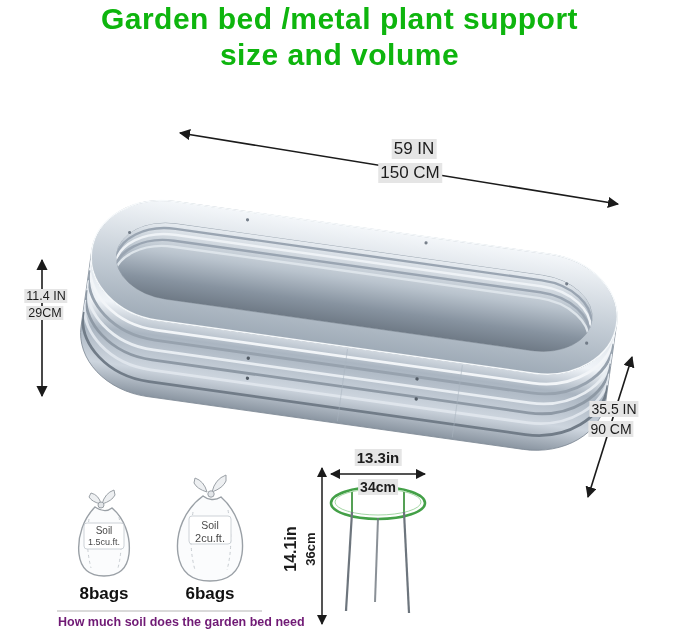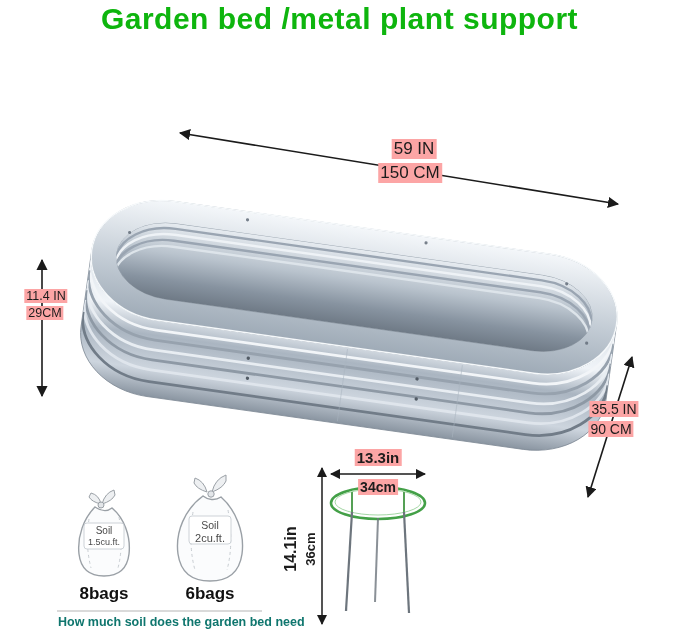--- a/index.html
+++ b/index.html
@@ -2,31 +2,31 @@
 <html><head>
 <meta charset="utf-8">
 <style>
   html,body{margin:0;padding:0;background:#ffffff;}
   #stage{position:relative;width:679px;height:638px;background:#ffffff;overflow:hidden;
          font-family:"Liberation Sans",sans-serif;}
   svg{position:absolute;left:0;top:0;}
   .title{position:absolute;width:100%;text-align:center;font-weight:bold;
          color:#0eb50e;font-size:30px;letter-spacing:.5px;}
   .t1{top:2px;} .t2{top:38px;}
-  .lbl{position:absolute;color:#1c1c1c;background:#fca5a5;padding:0 2px;
+  .lbl{position:absolute;color:#1c1c1c;background:#e5e5e5;padding:0 2px;
        transform:translateX(-50%);white-space:nowrap;line-height:1.15;}
   .len{font-size:17px;}
   .hgt{font-size:12.5px;}
   .wid{font-size:14px;}
   .sup{font-weight:bold;}
   .rot{transform:translate(-50%,-50%) rotate(-90deg);background:transparent;}
   .bagtxt{background:transparent;color:#4a4a4a;text-align:center;}
   .count{font-size:17px;font-weight:bold;color:#101010;background:transparent;}
   .note{position:absolute;left:58px;top:615px;font-size:12.5px;font-weight:bold;
-        color:#0f766e;white-space:nowrap;}
+        color:#701a75;white-space:nowrap;}
 </style>
 </head>
 <body>
 
 <div id="stage">
 
   <svg width="679" height="638" viewBox="0 0 679 638">
     <defs>
       <marker id="ah" viewBox="0 0 10 10" refX="9" refY="5" markerWidth="7" markerHeight="7" orient="auto-start-reverse">
         <path d="M0 0 L10 5 L0 10 z" fill="#1b1b1b"></path>
@@ -139,20 +139,21 @@
       <circle cx="211" cy="494" r="3.2" fill="#e3e6e9" stroke="#9aa0a6"></circle>
       <path d="M 203 496 C 185 509 175 532 178 554 C 181 575 194 581 210 581 C 226 581 239 575 242 554 C 245 532 235 509 221 497 C 215 501 208 500 203 496 Z" fill="#fbfcfd" stroke="#9aa0a6" stroke-width="1.4"></path>
       <path d="M 193 512 Q 188 545 195 570" fill="none" stroke="#c7ccd1" stroke-dasharray="3 3"></path>
       <path d="M 228 510 Q 234 544 227 570" fill="none" stroke="#c7ccd1" stroke-dasharray="3 3"></path>
       <rect x="189" y="516" width="42" height="28" rx="3" fill="#ffffff" stroke="#cdd2d7"></rect>
     </g>
     <line x1="57" y1="611" x2="262" y2="611" stroke="#b5b5b5" stroke-width="1"></line>
   </svg>
 
   <div class="title t1">Garden bed /metal plant support</div>
+  <div class="title t2">size and volume</div>
 
   <div class="lbl len" style="left:414px;top:139px;">59 IN</div>
   <div class="lbl len" style="left:410px;top:163px;">150 CM</div>
 
   <div class="lbl hgt" style="left:46px;top:289px;text-align:center;">11.4 IN</div>
   <div class="lbl hgt" style="left:45px;top:306px;">29CM</div>
 
   <div class="lbl wid" style="left:614px;top:401px;">35.5 IN</div>
   <div class="lbl wid" style="left:611px;top:421px;">90 CM</div>
 

